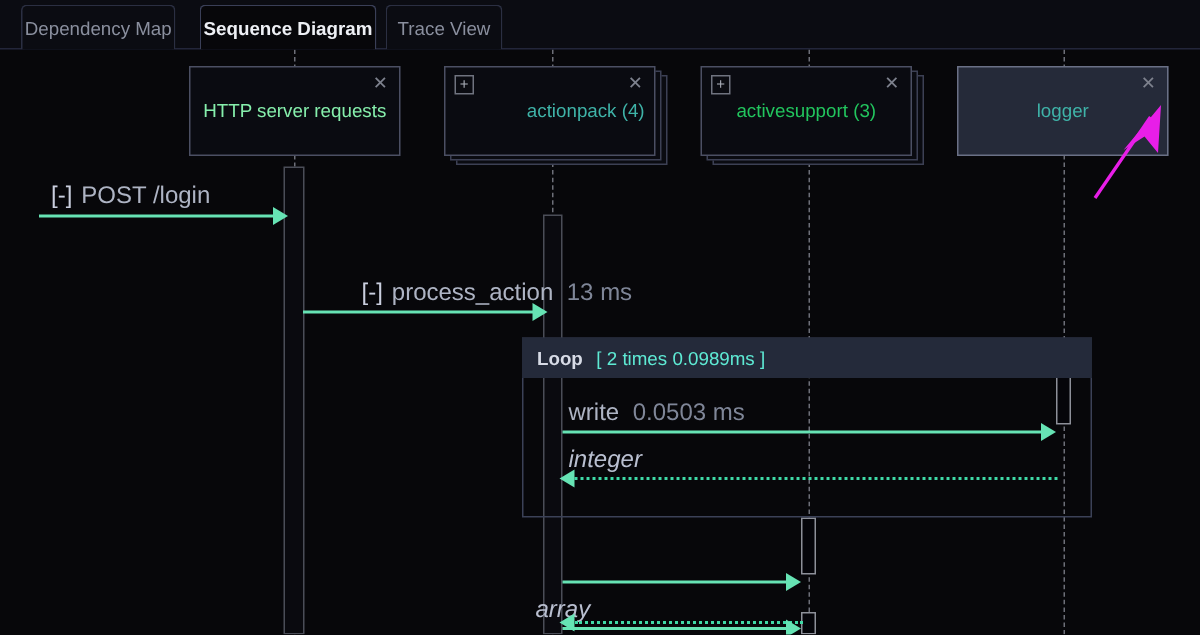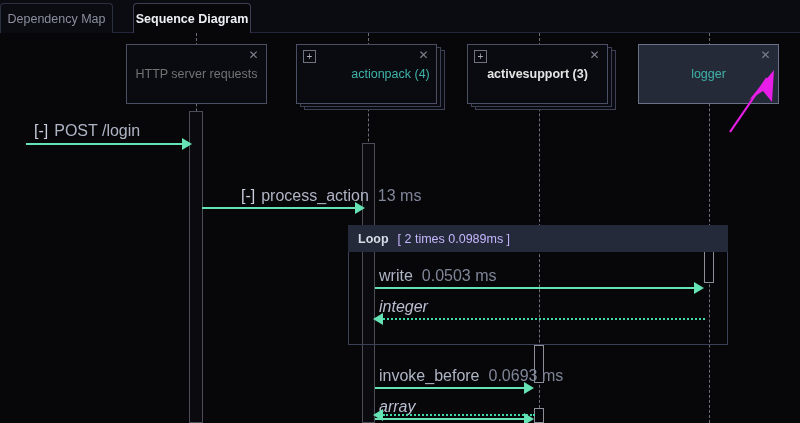--- a/index.html
+++ b/index.html
@@ -91,67 +91,70 @@
   .head.left{border-right:10px solid #66e3b4;}
 
   
   .frag{position:absolute;box-sizing:border-box;border:1px solid #3b4157;}
   .fraghdr{
     position:absolute;box-sizing:border-box;background:#242a3a;
     display:flex;align-items:center;padding-left:10px;
     font-size:12.5px;color:#d7dbe6;
   }
   .fraghdr .ftitle{font-weight:bold;text-align:right;}
-  .fraghdr .fcond{color:#c4b5fd;margin-left:9px;}
+  .fraghdr .fcond{color:#5eead4;margin-left:9px;}
 
   
   .cursor{position:absolute;z-index:30;pointer-events:none;}
 </style>
 </head>
 <body>
 
 <div class="tabbar">
-  <div class="tab" style="left:0;width:113px;">
+  <div class="tab" style="left:14px;width:103px;">
     <span>Dependency Map</span>
   </div>
   <div class="tab active" style="left:133px;width:118px;">
     <span>Sequence Diagram</span>
+  </div>
+  <div class="tab" style="left:257px;width:78px;">
+    <span>Trace View</span>
   </div>
 </div>
 
 <div class="canvas">
 
   <div class="lifeline" style="left:196px;top:0px;height:390px;"></div>
   <div class="lifeline" style="left:368px;top:0px;height:390px;"></div>
   <div class="lifeline" style="left:539px;top:0px;height:390px;"></div>
   <div class="lifeline" style="left:709px;top:0px;height:390px;"></div>
 
   <div class="activation wide" style="left:189px;top:78px;width:14px;height:312px;"></div>
   <div class="activation wide" style="left:362px;top:110px;width:13px;height:280px;"></div>
   <div class="activation" style="left:704px;top:212px;width:10px;height:38px;"></div>
   <div class="activation" style="left:534px;top:312px;width:10px;height:38px;"></div>
   <div class="activation" style="left:534px;top:375px;width:10px;height:15px;"></div>
 
   <div class="pbox" style="left:126px;top:11px;width:141px;height:60px;">
-    <span class="plabel" style="color:#737373;">HTTP server requests</span>
+    <span class="plabel" style="color:#86efac;">HTTP server requests</span>
     <span class="pclose">✕</span>
   </div>
 
   <div class="stack" style="left:304px;top:17px;width:141px;height:60px;"></div>
   <div class="stack" style="left:300px;top:14px;width:141px;height:60px;"></div>
   <div class="pbox" style="left:296px;top:11px;width:141px;height:60px;">
     <span class="plabel" style="color:#3fb3a8;margin-left:48px;">actionpack (4)</span>
     <span class="pexpand">+</span>
     <span class="pclose">✕</span>
   </div>
 
   <div class="stack" style="left:475px;top:17px;width:141px;height:60px;"></div>
   <div class="stack" style="left:471px;top:14px;width:141px;height:60px;"></div>
   <div class="pbox" style="left:467px;top:11px;width:141px;height:60px;">
-    <span class="plabel" style="color:#e5e5e5;font-weight:bold;">activesupport (3)</span>
+    <span class="plabel" style="color:#22c55e;">activesupport (3)</span>
     <span class="pexpand">+</span>
     <span class="pclose">✕</span>
   </div>
 
   <div class="pbox hl" style="left:638px;top:11px;width:141px;height:60px;">
     <span class="plabel" style="color:#3fb3a8;text-align:center;">logger</span>
     <span class="pclose">✕</span>
   </div>
 
   <div class="mlabel" style="left:34px;top:89px;">
@@ -177,27 +180,24 @@
   </div>
   <div class="arrow" style="left:375px;top:254px;width:324px;"></div>
   <div class="head right" style="left:694px;top:249px;"></div>
 
   <div class="mlabel ret" style="left:379px;top:265px;font-style:italic;">
     <span>integer</span>
   </div>
   <div class="arrow dotted" style="left:383px;top:285px;width:322px;"></div>
   <div class="head left" style="left:373px;top:280px;"></div>
 
-  <div class="mlabel" style="left:379px;top:334px;">
-    <span>invoke_before</span><span class="dur">0.0693 ms</span>
-  </div>
   <div class="arrow" style="left:375px;top:354px;width:154px;"></div>
   <div class="head right" style="left:524px;top:349px;"></div>
 
-  <div class="mlabel ret" style="left:379px;top:365px;">
+  <div class="mlabel ret" style="left:357px;top:365px;">
     <span>array</span>
   </div>
   <div class="arrow dotted" style="left:383px;top:381px;width:152px;"></div>
   <div class="head left" style="left:373px;top:376px;"></div>
 
   <div class="arrow" style="left:375px;top:386px;width:0px;height:0;border:none;"></div>
 </div>
 
 <div class="arrow" style="position:absolute;left:375px;top:418px;width:154px;"></div>
 <div class="head right" style="position:absolute;left:524px;top:413px;"></div>

